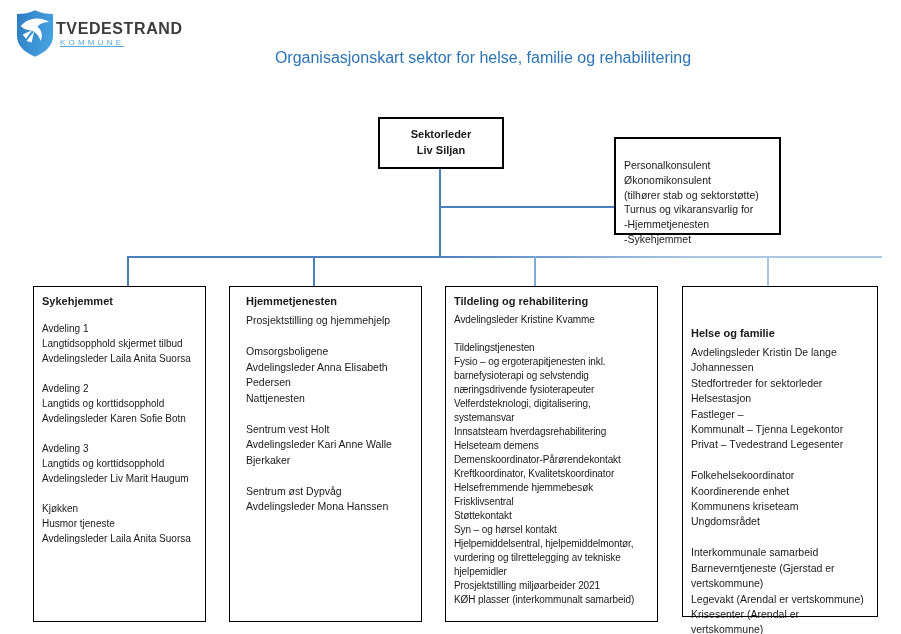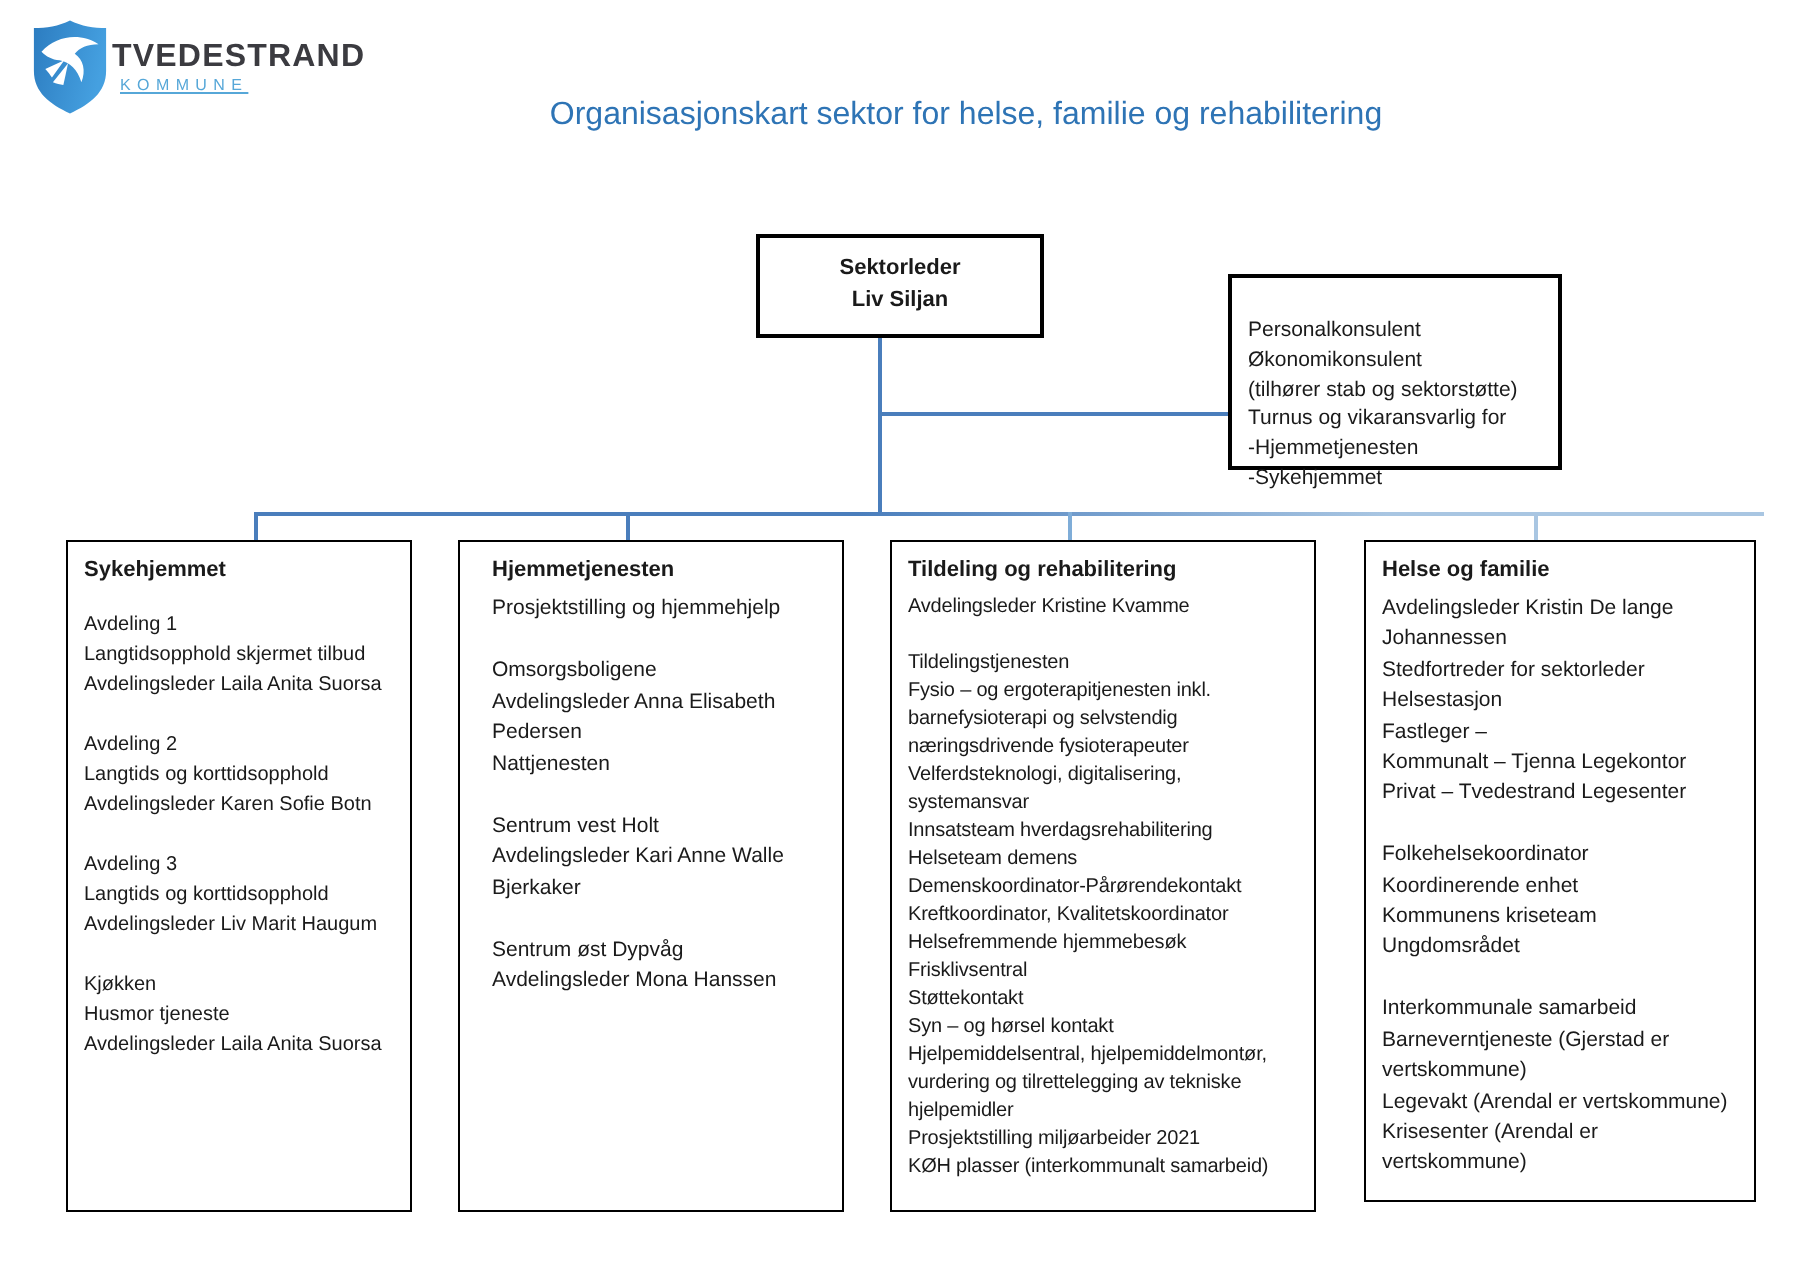--- a/index.html
+++ b/index.html
@@ -17,53 +17,53 @@
   .logo{left:16px;top:9px;width:220px;height:52px;}
   .logo-shield{left:0;top:0;width:38px;height:49px;}
   .logo-words{left:40px;top:11px;}
   .logo-line1{font-size:16px;font-weight:bold;color:#3b3b40;letter-spacing:.6px;}
   .logo-line2{font-size:8px;color:#56a7d8;letter-spacing:3.2px;margin-top:0;margin-left:4px;text-decoration:underline;}
   
   .page-title{left:268px;top:49px;width:430px;text-align:center;font-size:16px;color:var(--title);}
   
   .obox{border:1.5px solid var(--box-border);background:#fff;box-sizing:border-box;}
   
-  .root-node{left:378px;top:117px;width:144px;height:52px;border-width:2px;
+  .root-node{left:378px;top:117px;width:126px;height:52px;border-width:2px;
              text-align:center;font-size:11px;line-height:16px;padding-top:7px;}
   .root-node .t{font-weight:bold;}
   .root-node .n{font-weight:bold;}
   
   .staff-note{left:614px;top:137px;width:167px;height:98px;border-width:2px;
               font-size:10.5px;line-height:14.8px;padding:19px 3px 0 8px;}
   
   .line{position:absolute;background:var(--connector);}
   .v-root{left:439px;top:169px;width:2px;height:88px;}
   .h-staff{left:439px;top:206px;width:175px;height:2px;}
   .h-main{left:127px;top:256px;width:755px;height:2px;
           background:linear-gradient(to right,var(--connector) 0%,var(--connector) 40%,var(--connector-light) 75%,var(--connector-light) 100%);}
   .v-d1{left:127px;top:256px;width:2px;height:30px;}
   .v-d2{left:313px;top:256px;width:2px;height:30px;}
   .v-d3{left:534px;top:256px;width:2px;height:30px;background:var(--connector-mid);}
   .v-d4{left:767px;top:256px;width:2px;height:30px;background:var(--connector-light);}
   
-  .dept{top:270px;height:336px;padding:8px 6px 0 8px;}
+  .dept{top:286px;height:336px;padding:8px 6px 0 8px;}
   .dept .hdr{font-weight:bold;font-size:11px;}
   .dept .body{font-size:10.5px;}
   .dept .ln{white-space:nowrap;}
   .dept1{left:33px;width:173px;}
   .dept1 .hdr{margin-bottom:14px;}
   .dept1 .body{font-size:10px;line-height:15px;}
   .dept2{left:229px;width:193px;padding-left:16px;}
   .dept2 .hdr{margin-bottom:6px;}
   .dept2 .body{line-height:15.5px;}
   .dept3{left:445px;width:213px;}
   .dept3 .hdr{margin-bottom:6px;}
   .dept3 .body{font-size:10px;line-height:14px;letter-spacing:-.1px;}
   .dept4{left:682px;width:196px;height:331px;}
-  .dept4 .hdr{margin-bottom:6px;}
+  .dept4 .hdr{margin-bottom:6px;margin-top:32px;}
   .dept4 .body{line-height:15.4px;}
 </style>
 </head>
 <body>
 
 <div class="abs logo">
   <svg class="abs logo-shield" viewBox="0 0 40 50" xmlns="http://www.w3.org/2000/svg">
     <defs>
       <linearGradient id="shieldGrad" x1="0" y1="0" x2="1" y2="0.3">
         <stop offset="0" stop-color="#2c7cc0"></stop>

